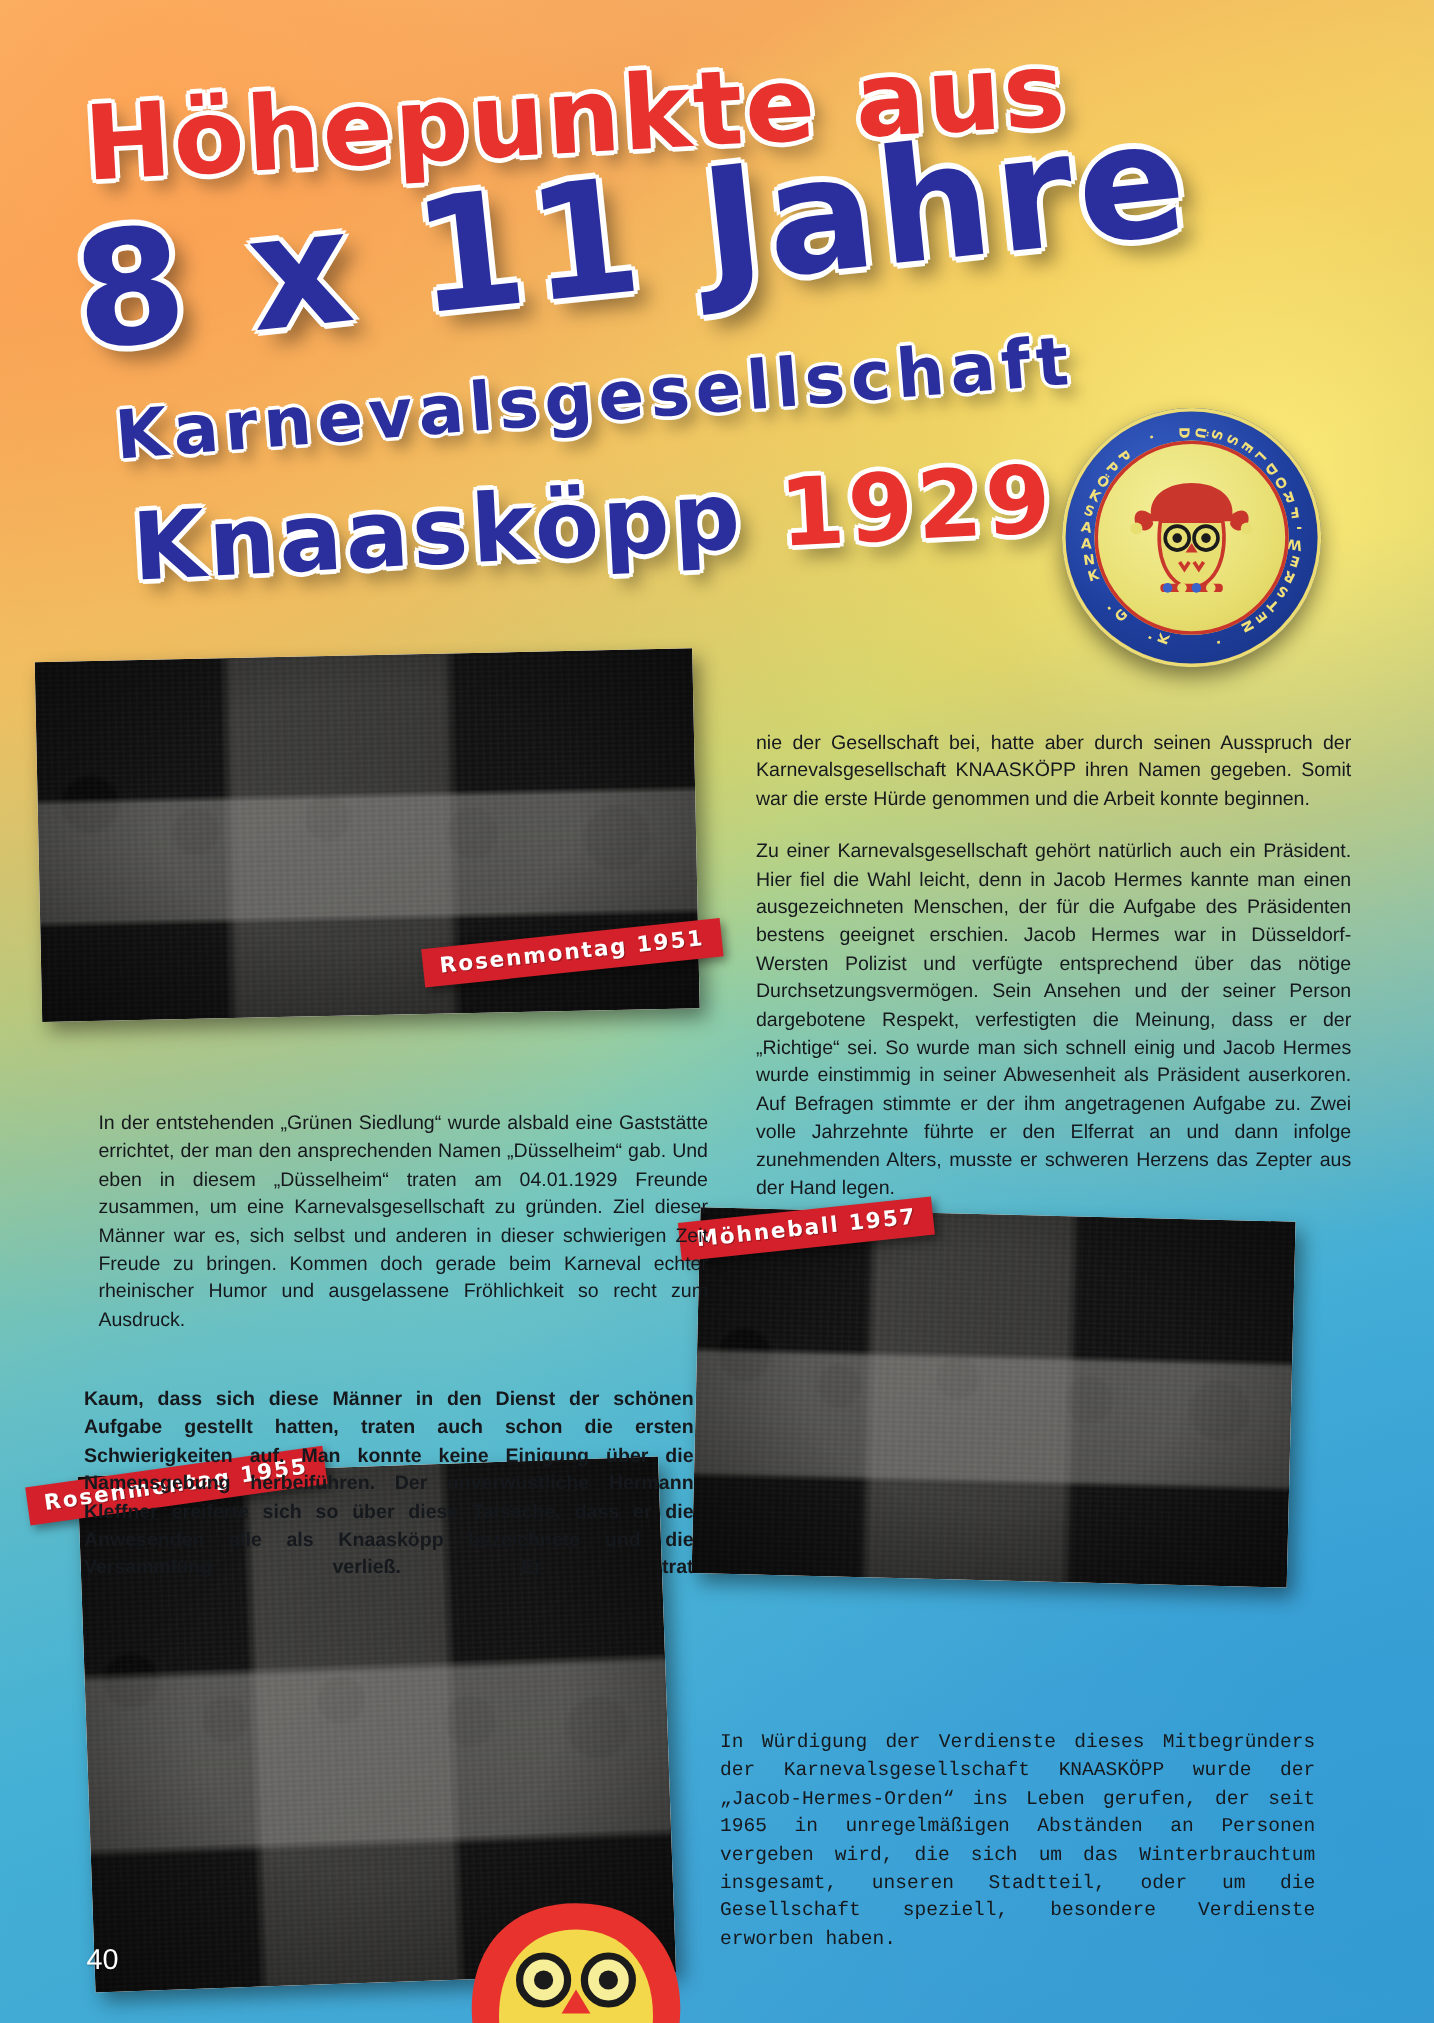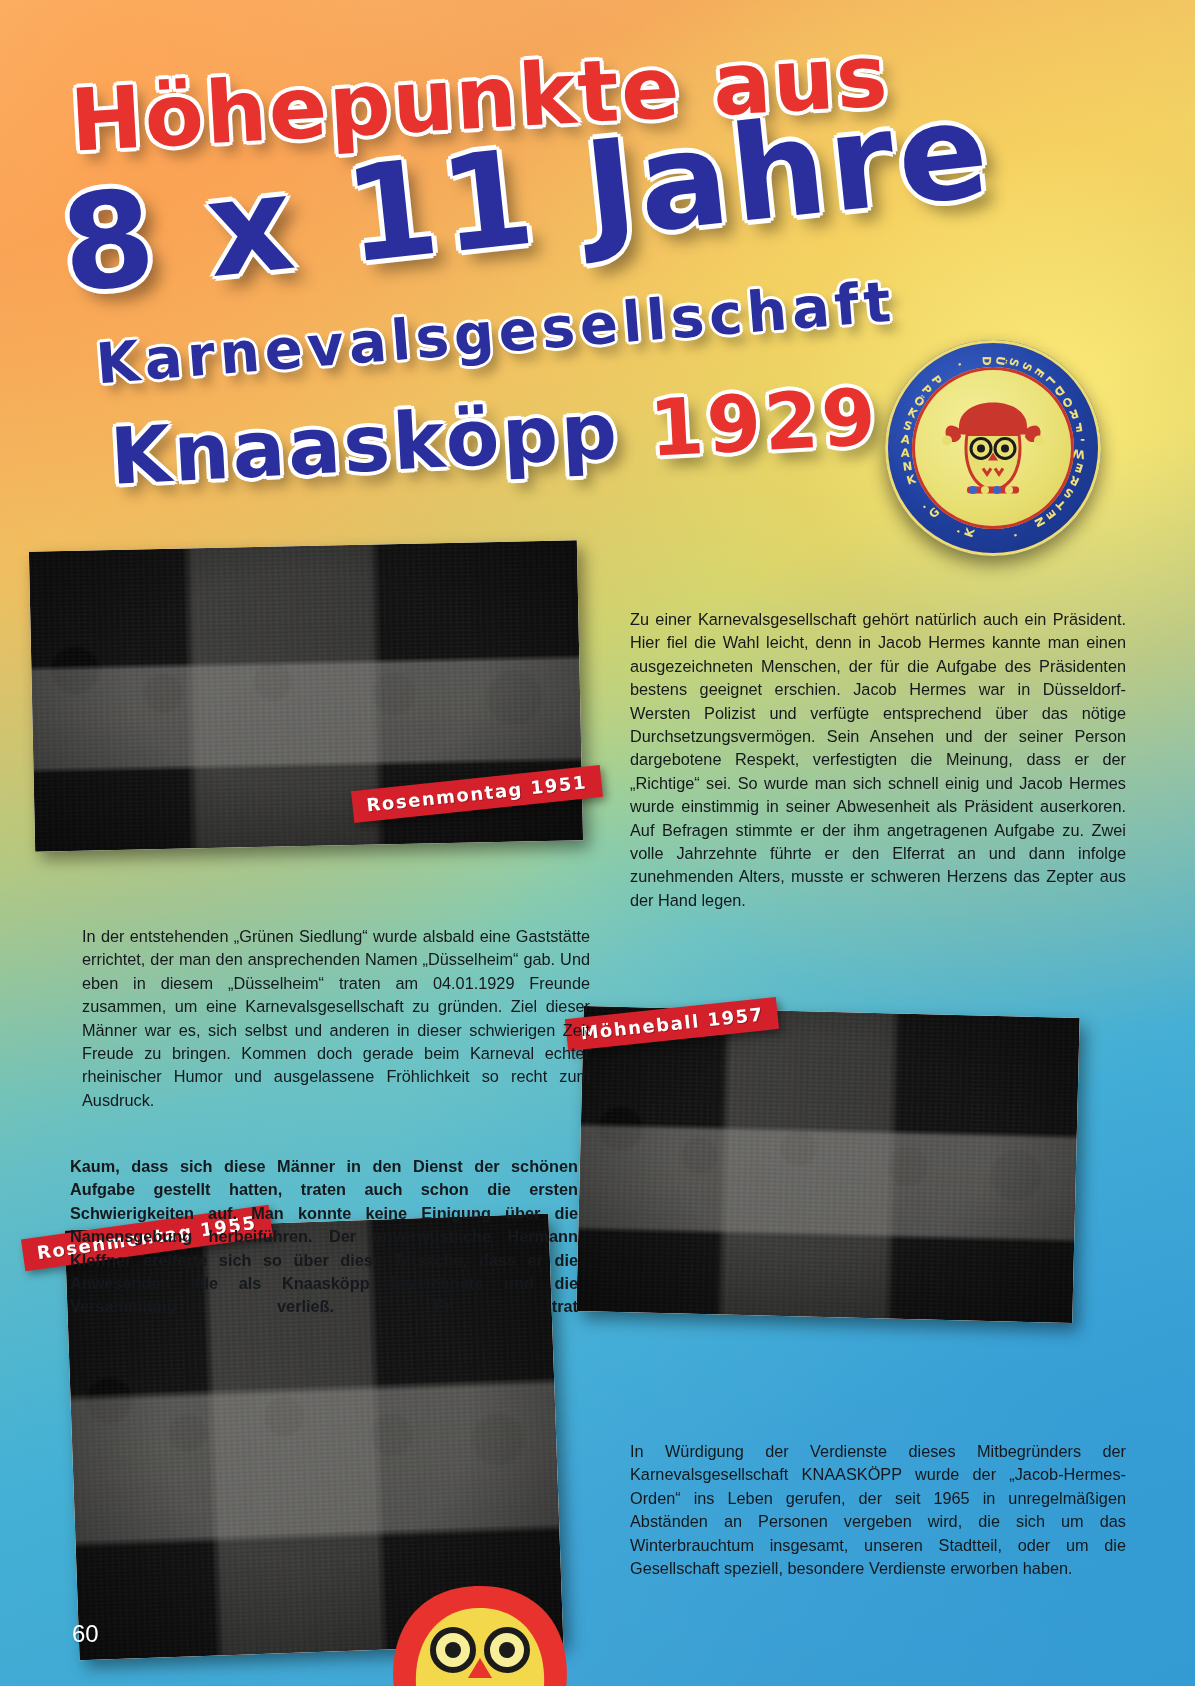--- a/index.html
+++ b/index.html
@@ -186,21 +186,21 @@
     line-height:23.4px;
     color:#15181c;
     text-align:justify;
   }
   .col p { margin:0 0 20px 0; }
   .col p:last-child { margin-bottom:0; }
 
   .right-col { left:630px; top:608px; width:496px; }
   .left-col-a { left:82px; top:925px; width:508px; }
   .left-col-b { left:70px; top:1155px; width:508px; }
-  .right-col-b { left:630px; top:1440px; width:496px; }
+  .right-col-b { left:600px; top:1440px; width:496px;font-family:Liberation Mono, monospace; }
   .right-col-b p:last-child { margin-bottom:0; }
   .indent-last { text-align:justify;font-weight:bold; }
   .indent-last::after { content:""; display:inline-block; width:100%; }
 
   
   .page-num {
     position:absolute; left:72px; top:1620px;
     font-family:"Liberation Sans", sans-serif;
     font-size:24px; color:#ffffff; font-weight:normal;
     text-shadow:1px 1px 2px rgba(0,0,0,0.35);
@@ -320,20 +320,21 @@
   <div class="frame sepiaC">
     <div class="crowd"></div>
     <div class="figures"></div>
     <div class="grain"></div>
     <div class="vignette"></div>
   </div>
 </div>
 <div class="caption" style="left:22px; top:1222px; transform:rotate(-8deg);">Rosenmontag 1955</div>
 
 <div class="col right-col">
+  <p>nie der Gesellschaft bei, hatte aber durch seinen Ausspruch der Karnevalsgesellschaft KNAASKÖPP ihren Namen gegeben. Somit war die erste Hürde genommen und die Arbeit konnte beginnen.</p>
   <p>Zu einer Karnevalsgesellschaft gehört natürlich auch ein Präsident. Hier fiel die Wahl leicht, denn in Jacob Hermes kannte man einen ausgezeichneten Menschen, der für die Aufgabe des Präsidenten bestens geeignet erschien. Jacob Hermes war in Düsseldorf-Wersten Polizist und verfügte entsprechend über das nötige Durchsetzungsvermögen. Sein Ansehen und der seiner Person dargebotene Respekt, verfestigten die Meinung, dass er der „Richtige“ sei. So wurde man sich schnell einig und Jacob Hermes wurde einstimmig in seiner Abwesenheit als Präsident auserkoren. Auf Befragen stimmte er der ihm angetragenen Aufgabe zu. Zwei volle Jahrzehnte führte er den Elferrat an und dann infolge zunehmenden Alters, musste er schweren Herzens das Zepter aus der Hand legen.</p>
 </div>
 
 <div class="col left-col-a">
   <p>In der entstehenden „Grünen Siedlung“ wurde alsbald eine Gaststätte errichtet, der man den ansprechenden Namen „Düsselheim“ gab. Und eben in diesem „Düsselheim“ traten am 04.01.1929 Freunde zusammen, um eine Karnevalsgesellschaft zu gründen. Ziel dieser Männer war es, sich selbst und anderen in dieser schwierigen Zeit Freude zu bringen. Kommen doch gerade beim Karneval echter rheinischer Humor und ausgelassene Fröhlichkeit so recht zum Ausdruck.</p>
 </div>
 
 <div class="col left-col-b">
   <p class="indent-last">Kaum, dass sich diese Männer in den Dienst der schönen Aufgabe gestellt hatten, traten auch schon die ersten Schwierigkeiten auf. Man konnte keine Einigung über die Namensgebung herbeiführen. Der unverwüstliche Hermann Kleffner ereiferte sich so über diese Tatsache, dass er die Anwesenden alle als Knaasköpp bezeichnete und die Versammlung verließ. Er trat</p>
 </div>
@@ -345,13 +346,13 @@
 <svg class="bottom-owl" viewBox="0 0 250 150">
   <path d="M40 150 C30 90 60 40 125 40 C190 40 220 90 210 150 Z" fill="#e8322d"></path>
   <path d="M62 150 C55 100 80 62 125 62 C170 62 195 100 188 150 Z" fill="#f2d84a"></path>
   <circle cx="98" cy="104" r="20" fill="#f7ee9a" stroke="#1b1b1b" stroke-width="6"></circle>
   <circle cx="152" cy="104" r="20" fill="#f7ee9a" stroke="#1b1b1b" stroke-width="6"></circle>
   <circle cx="98" cy="104" r="8" fill="#1b1b1b"></circle>
   <circle cx="152" cy="104" r="8" fill="#1b1b1b"></circle>
   <path d="M125 112 L113 132 L137 132 Z" fill="#e8322d"></path>
 </svg>
 
-<div class="page-num">60</div>
+<div class="page-num">40</div>
 
 </body></html>

